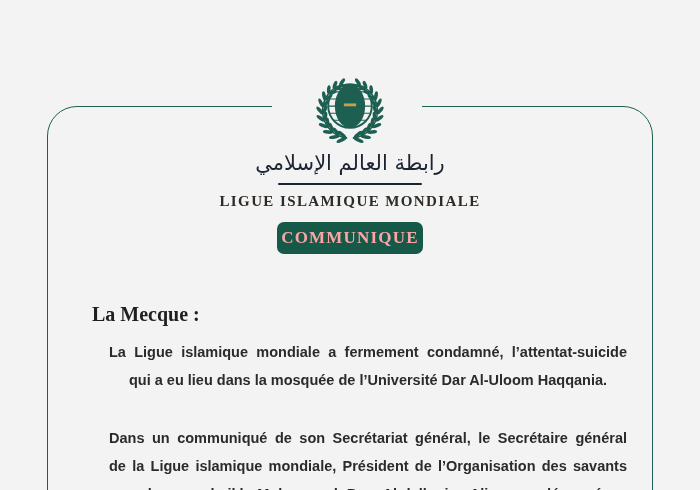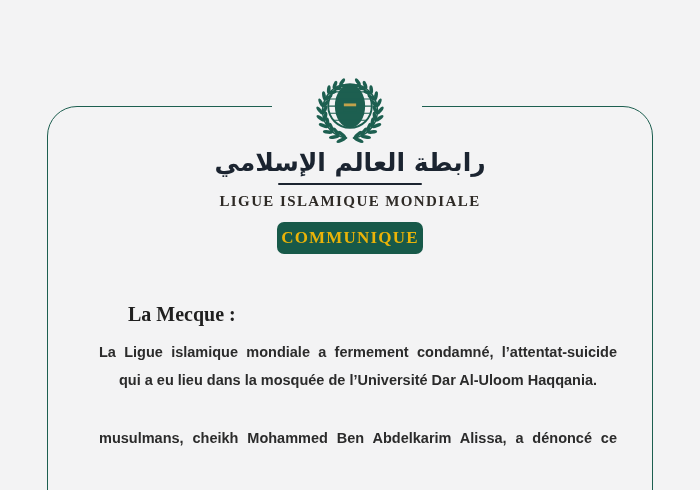--- a/index.html
+++ b/index.html
@@ -30,22 +30,22 @@
     background:var(--page-background);z-index:2;
   }
   .logo{
     position:absolute;left:350px;top:69px;transform:translateX(-50%);
     width:72px;height:78px;z-index:3;
   }
   .logo svg ellipse, .logo svg .leaf{fill:var(--brand-green);stroke:none;}
   .arabic-name{
     position:absolute;left:350px;top:146px;transform:translateX(-50%);
     width:300px;text-align:center;direction:rtl;
-    font-family:"DejaVu Sans",sans-serif;font-weight:bold;
-    font-size:25px;line-height:34px;color:var(--ink);
+    font-family:"DejaVu Sans",sans-serif;font-weight:normal;
+    font-size:21px;line-height:34px;color:var(--ink);
     z-index:3;white-space:nowrap;
   }
   .arabic-underline{
     position:absolute;left:350px;top:183px;transform:translateX(-50%);
     width:144px;height:2.4px;border-radius:2px;
     background:var(--ink);z-index:3;
   }
   .latin-name{
     position:absolute;left:350px;top:193px;transform:translateX(-50%);
     width:400px;text-align:center;
@@ -55,29 +55,29 @@
   }
   .badge{
     position:absolute;left:350px;top:222px;transform:translateX(-50%);
     width:146px;height:32px;border-radius:7px;
     background:var(--badge-green);
     display:flex;align-items:center;justify-content:center;
     z-index:3;
   }
   .badge span{
     font-family:"Liberation Serif",serif;font-weight:bold;
-    font-size:17px;letter-spacing:1.2px;color:#eab308;
+    font-size:17px;letter-spacing:1.2px;color:#fca5a5;
   }
   .dateline{
     position:absolute;left:92px;top:301px;width:520px;
     font-family:"Liberation Serif",serif;font-weight:bold;
-    font-size:20px;line-height:26px;color:#1f1f1f;z-index:3;margin-left:36px;
+    font-size:20px;line-height:26px;color:#1f1f1f;z-index:3;
   }
   .para{
-    position:absolute;left:99px;width:518px;z-index:3;
+    position:absolute;left:109px;width:518px;z-index:3;
     font-family:"Liberation Sans",sans-serif;font-weight:600;
     font-size:14.5px;line-height:28px;color:var(--body-text);
     letter-spacing:0px;
   }
   .para .line{display:block;height:28px;overflow:visible;}
   .para .line.just{text-align:justify;text-align-last:justify;}
   .para .line.last{text-align:center;}
   .p1{top:338px;}
   .p2{top:424px;}
 </style>
@@ -219,14 +219,16 @@
 </div>
 
 <div class="dateline">La Mecque :</div>
 
 <div class="para p1">
   <span class="line just">La Ligue islamique mondiale a fermement condamné, l’attentat-suicide</span>
   <span class="line last">qui a eu lieu dans la mosquée de l’Université Dar Al-Uloom Haqqania.</span>
 </div>
 
 <div class="para p2">
+  <span class="line just">Dans un communiqué de son Secrétariat général, le Secrétaire général</span>
+  <span class="line just">de la Ligue islamique mondiale, Président de l’Organisation des savants</span>
   <span class="line just">musulmans, cheikh Mohammed Ben Abdelkarim Alissa, a dénoncé ce</span>
 </div>
 
 </body></html>

